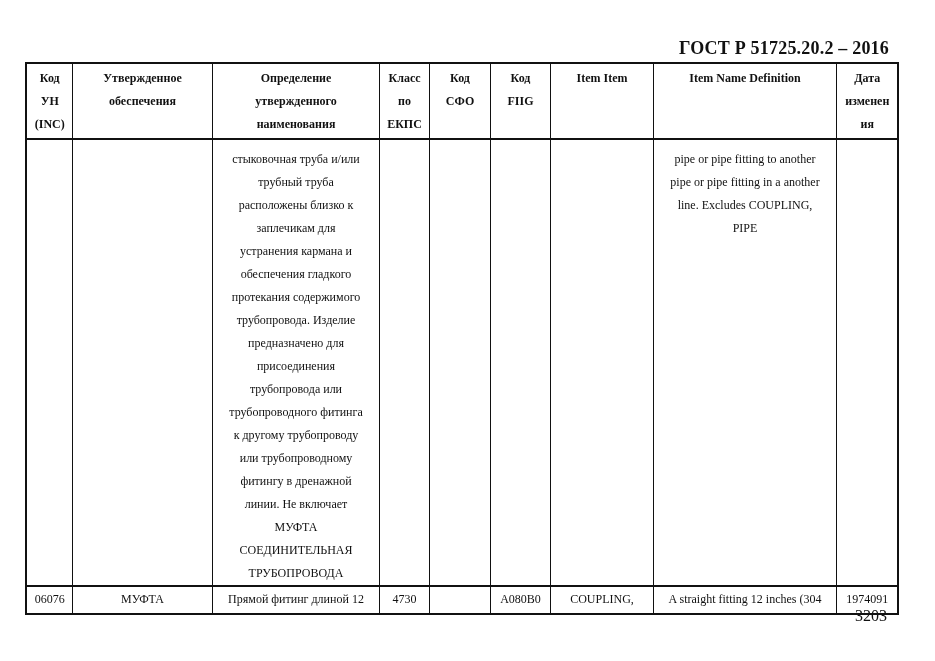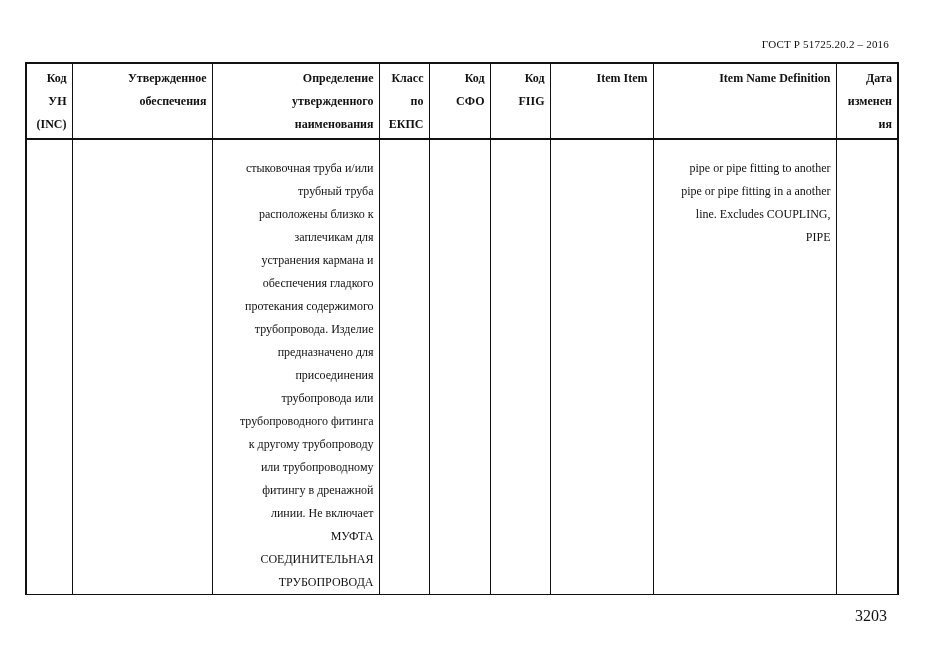--- a/index.html
+++ b/index.html
@@ -1,22 +1,22 @@
 <!DOCTYPE html>
 <html><head>
 <meta charset="utf-8">
 <style>
   html, body { margin: 0; padding: 0; background: #ffffff; }
   body { width: 935px; height: 661px; position: relative; overflow: hidden;
          font-family: "Liberation Serif", "DejaVu Serif", serif; color: #111; }
-  .doc-title { position: absolute; top: 38px; right: 46px; font-size: 11px; font-weight: normal; letter-spacing: 0.2px; }
+  .doc-title { position: absolute; top: 38px; right: 46px; font-size: 18px; font-weight: bold; letter-spacing: 0.2px; }
   table.gost { position: absolute; left: 25px; top: 62px; border-collapse: collapse; table-layout: fixed; width: 872px; }
-  table.gost td, table.gost th { border: 1px solid #111; vertical-align: top; padding: 3px 5px 0 6px; font-size: 12px; line-height: 23px; text-align: right; overflow: hidden; }
+  table.gost td, table.gost th { border: 1px solid #111; vertical-align: top; padding: 3px 5px 0 6px; font-size: 12px; line-height: 23px; text-align: center; overflow: hidden; }
   table.gost th { font-weight: bold; height: 71px; border-top: 2px solid #111; border-bottom: 2px solid #111; }
-  table.gost tr.cont td { height: 437px; padding-top: 17px; line-height: 23px; }
+  table.gost tr.cont td { height: 437px; padding-top: 8px; line-height: 23px; }
   table.gost tr.last td { border-top: 2px solid #111; border-bottom: 2px solid #111; height: 24px; line-height: 20px; padding-top: 2px; white-space: nowrap; }
   table.gost th:first-child, table.gost td:first-child { border-left: 2px solid #111; }
   table.gost th:last-child, table.gost td:last-child { border-right: 2px solid #111; margin-top: 28px; }
   .line { display: block; white-space: nowrap; }
   .page-num { position: absolute; top: 607px; right: 48px; font-size: 16px; }
 </style>
 </head>
 <body>
 
 <div class="doc-title">ГОСТ Р 51725.20.2 – 2016</div>
@@ -105,16 +105,27 @@
       <td></td>
       <td></td>
       <td>
         <span class="line">pipe or pipe fitting to another</span>
         <span class="line">pipe or pipe fitting in a another</span>
         <span class="line">line. Excludes COUPLING,</span>
         <span class="line">PIPE</span>
       </td>
       <td></td>
     </tr>
+    <tr class="last">
+      <td>06076</td>
+      <td>МУФТА</td>
+      <td>Прямой фитинг длиной 12</td>
+      <td>4730</td>
+      <td></td>
+      <td>A080B0</td>
+      <td>COUPLING,</td>
+      <td>A straight fitting 12 inches (304</td>
+      <td>1974091</td>
+    </tr>
   </tbody>
 </table>
 
 <div class="page-num">3203</div>
 
 </body></html>

